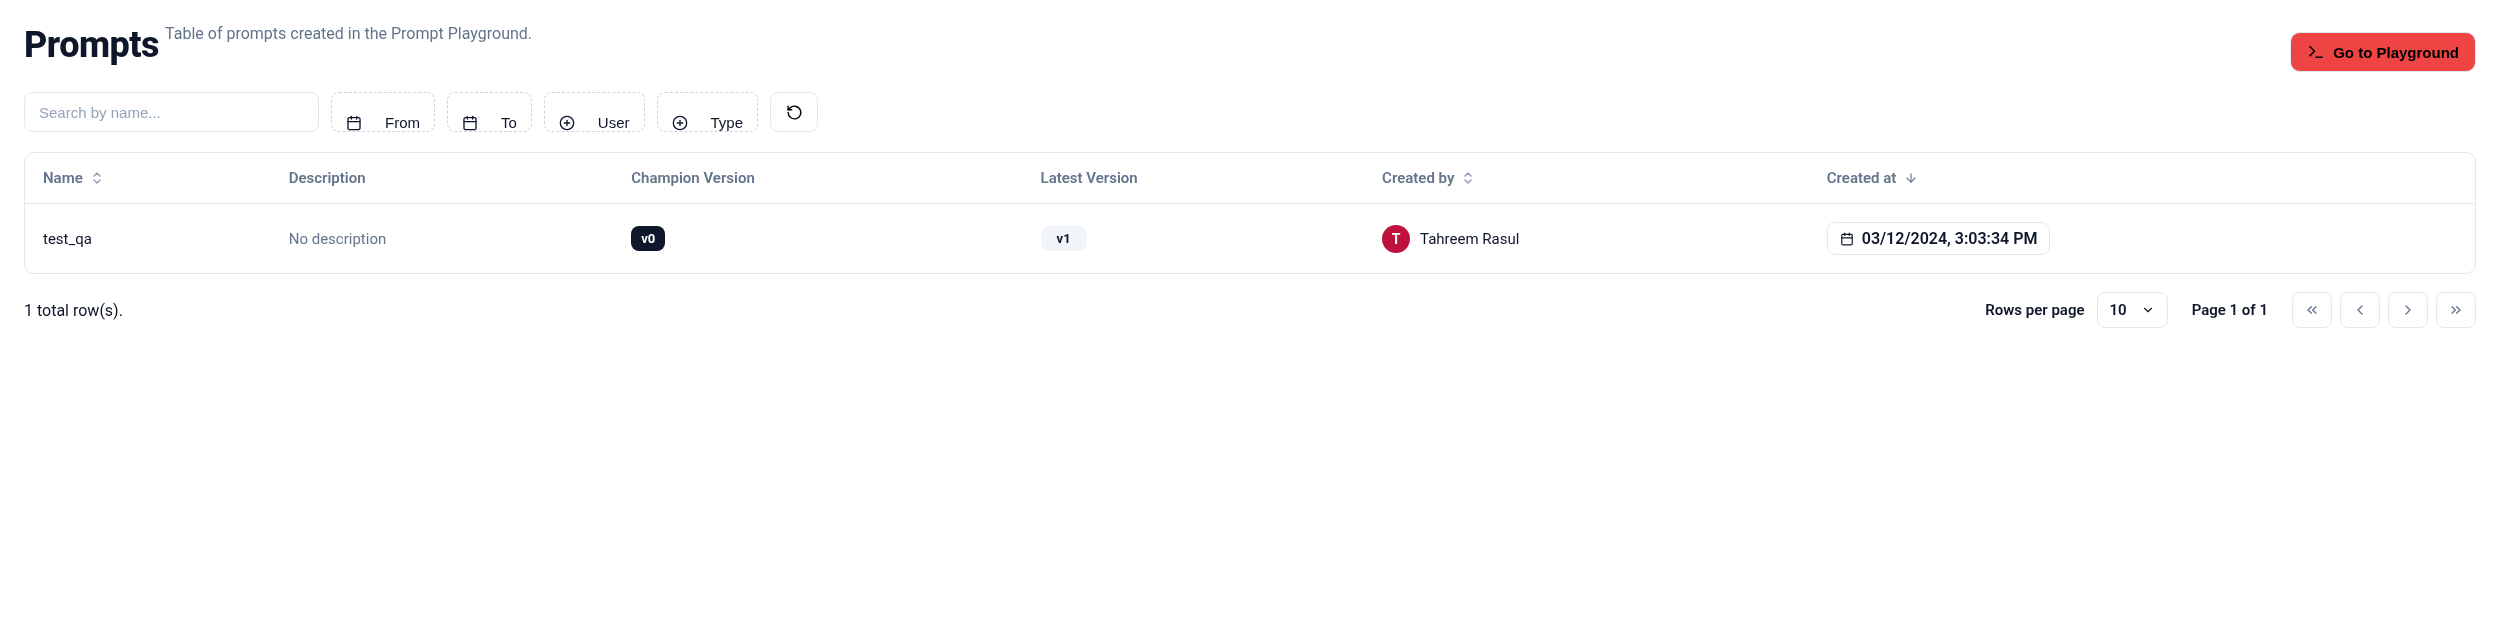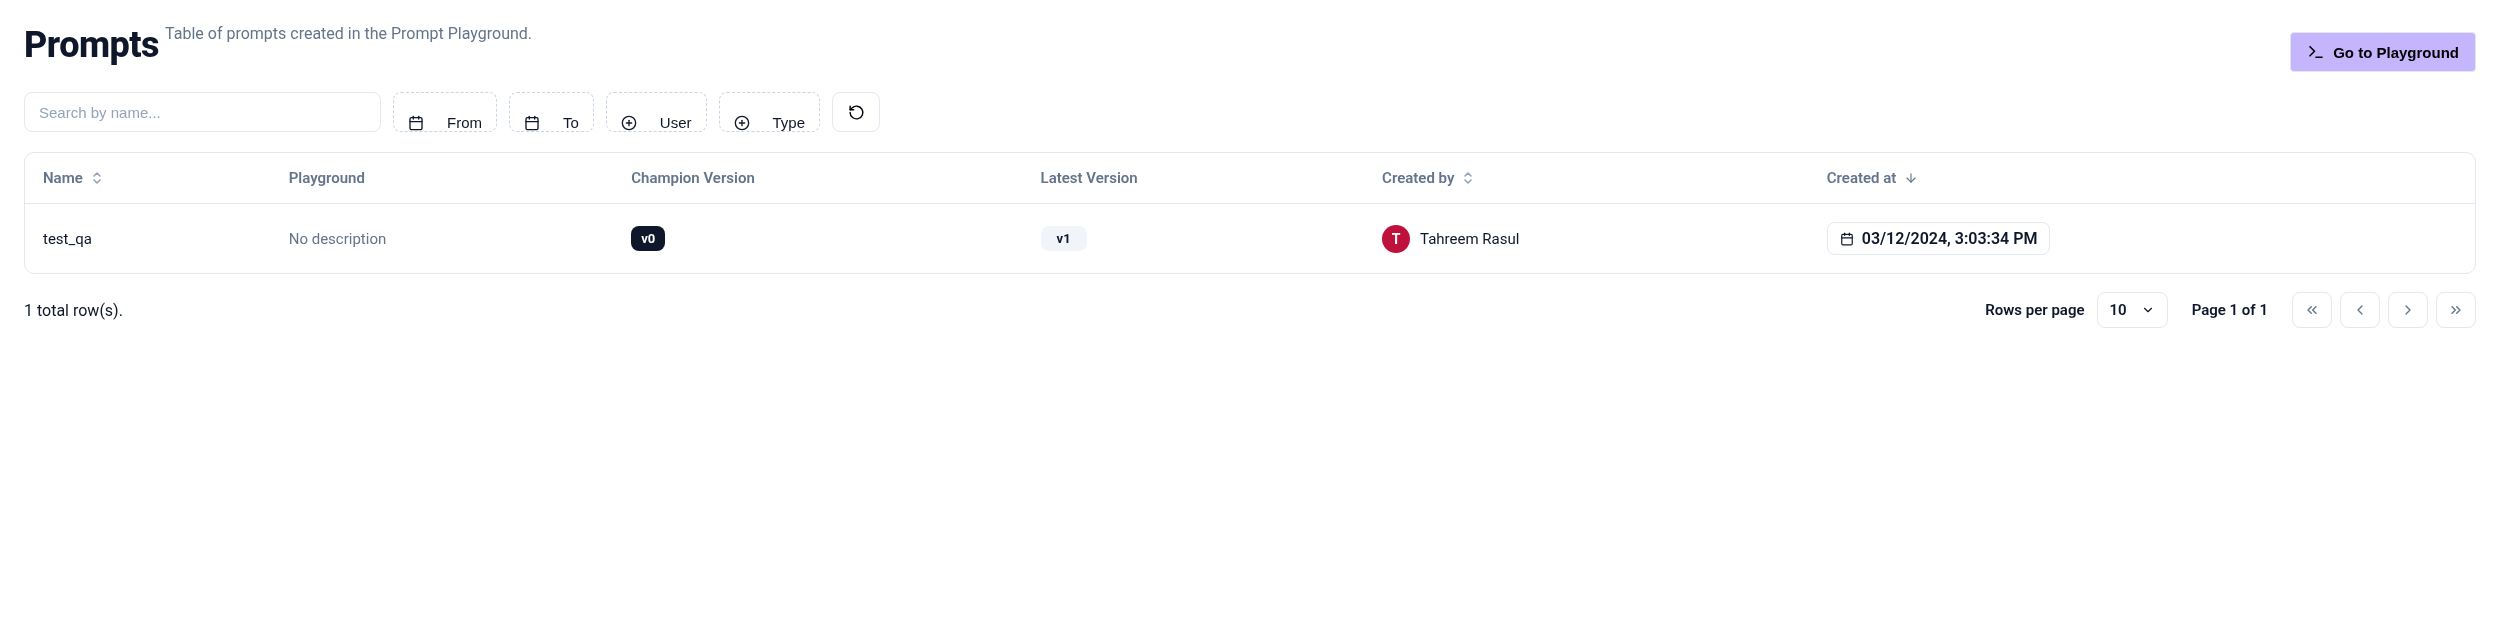--- a/index.html
+++ b/index.html
@@ -13,31 +13,31 @@
     display: flex;
     justify-content: space-between;
     align-items: flex-start;
     margin-bottom: 20px;
   }
   .title-block { display: flex; flex-direction: row; gap: 6px; }
   .page-title { font-size: 36px; font-weight: 800; letter-spacing: -0.5px; }
   .page-subtitle { font-size: 16px; color: #64748b; }
   .playground-btn {
     display: inline-flex; align-items: center; gap: 8px;
-    border: 1px solid #e2e8f0; border-radius: 4px;
+    border: 1px solid #e2e8f0; border-radius: 10px;
     padding: 10px 16px; font-size: 15px; font-weight: 600;
-    background: #c4b5fd; cursor: pointer;
+    background: #ef4444; cursor: pointer;
     margin-top: 8px;
   }
   .filters-row {
     display: flex; align-items: center; gap: 12px;
     margin-bottom: 20px;
   }
   .search-input {
-    width: 357px; height: 40px;
+    width: 295px; height: 40px;
     border: 1px solid #e2e8f0; border-radius: 8px;
     padding: 0 14px; font-size: 15px;
     color: #0f172a;
   }
   .search-input::placeholder { color: #94a3b8; }
   .filter-chip {
     display: inline-flex; align-items: flex-end; gap: 23px;
     height: 40px; padding: 0 14px;
     border: 1px dashed #cbd5e1; border-radius: 8px;
     background: #fff; font-size: 15px; font-weight: 500;
@@ -195,21 +195,21 @@
             <span class="sort-icon">
               <svg width="12" height="14" viewBox="0 0 12 14" fill="none" stroke="currentColor" stroke-width="1.6" stroke-linecap="round" stroke-linejoin="round">
                   <polyline points="3 5 6 2 9 5"></polyline>
                   <polyline points="3 9 6 12 9 9"></polyline>
                 </svg>
             </span>
           </span>
         </th>
         <th>
           <span class="th-inner">
-            <span>Playground</span>
+            <span>Description</span>
           </span>
         </th>
         <th>
           <span class="th-inner">
             <span>Champion Version</span>
           </span>
         </th>
         <th>
           <span class="th-inner">
             <span>Latest Version</span>

